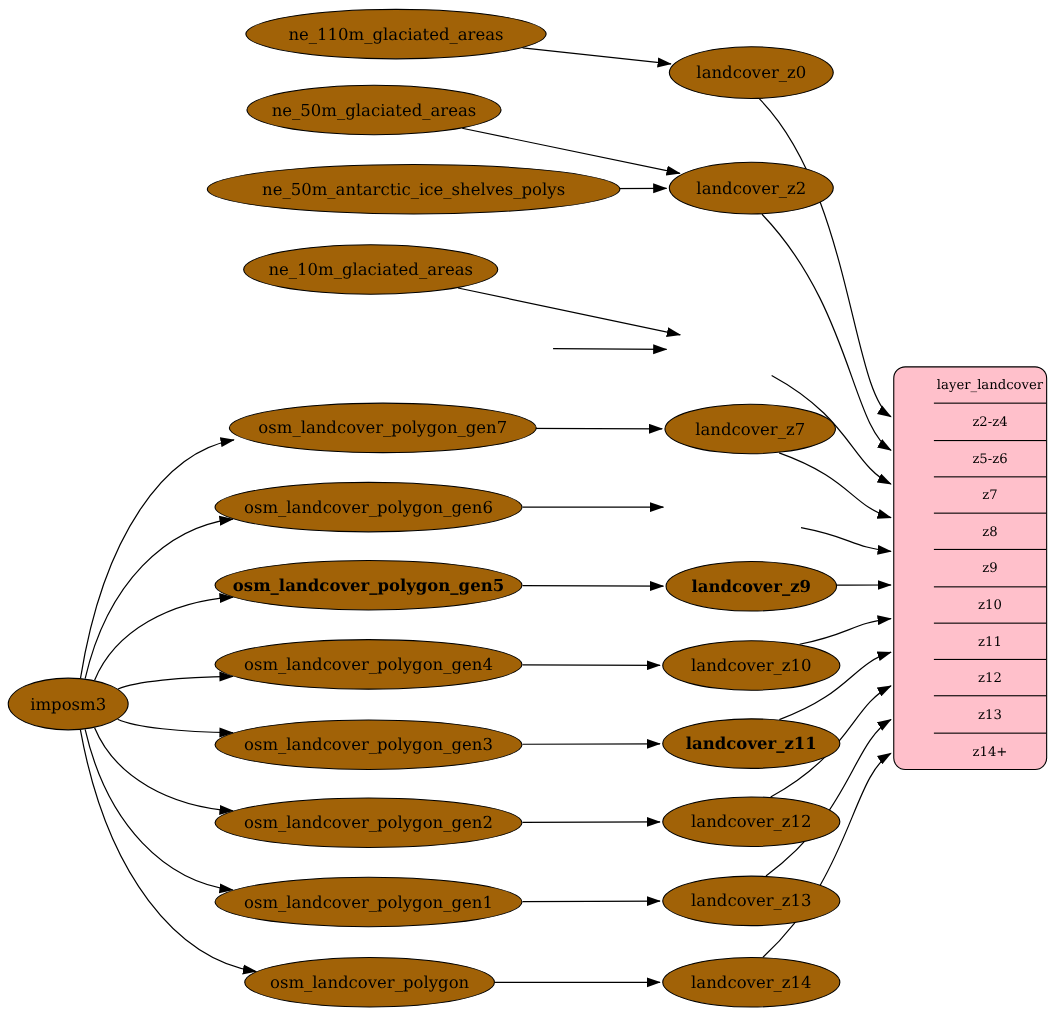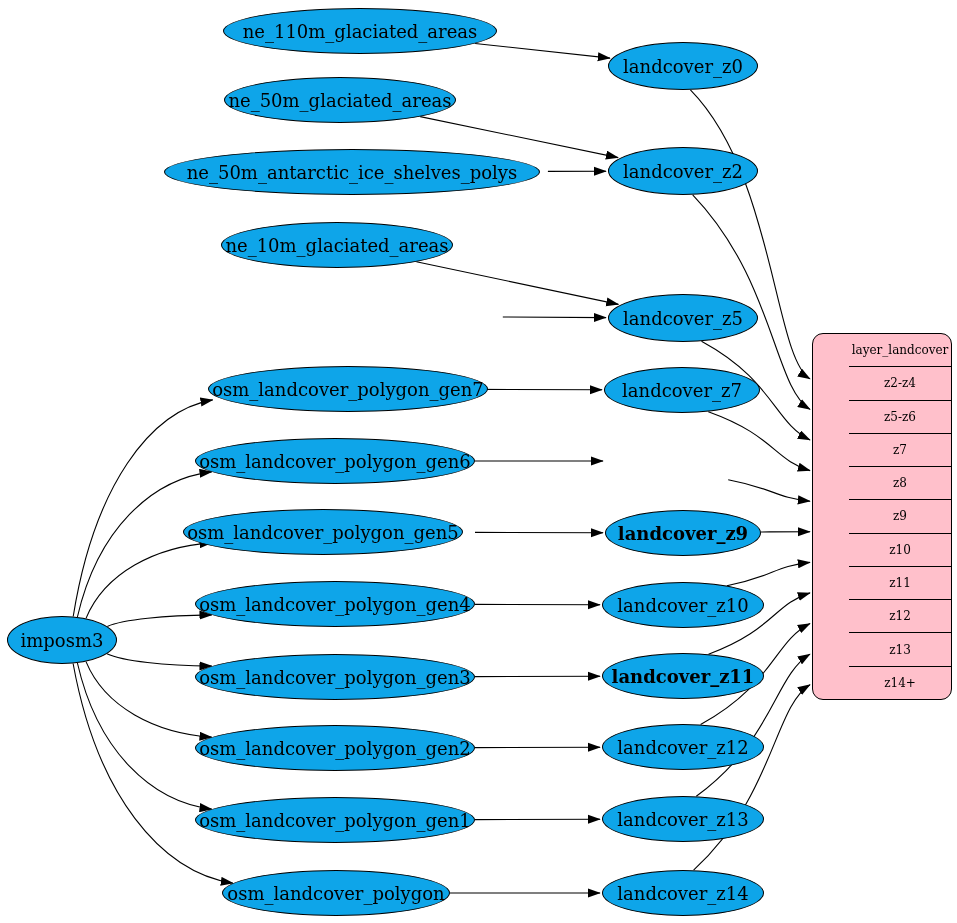--- a/index.html
+++ b/index.html
@@ -3,23 +3,23 @@
 <meta charset="utf-8">
 <style>
   html,body{margin:0;padding:0;background:#ffffff;}
   .canvas{
     position:relative;width:957px;height:923px;background:#ffffff;
     font-family:"DejaVu Serif", serif;color:#000;overflow:hidden;
   }
   svg.edges{position:absolute;left:0;top:0;}
   .ellipse{
     position:absolute;box-sizing:border-box;
-    border:1px solid #000;border-radius:50%;background:#0ea5e9;
+    border:1px solid #000;border-radius:50%;background:#a16207;
     display:flex;align-items:center;justify-content:center;
-    font-size:18px;white-space:nowrap;z-index:2;
+    font-size:15px;white-space:nowrap;z-index:2;
   }
   .record{
     position:absolute;box-sizing:border-box;
     border:1px solid #000;border-radius:11px;
     display:flex;flex-direction:column;overflow:hidden;z-index:2;
   }
   .record .cell{
     flex:1;display:flex;align-items:center;justify-content:center;
     font-size:12px;border-top:1px solid #000;white-space:nowrap;margin-left:36px;
   }
@@ -67,36 +67,35 @@
         <path d="M726.9,585.7 C774.0,576.3 774.0,566.5 810.0,562.4"></path>
         <path d="M708.5,654.2 C774.0,629.7 774.0,604.0 810.0,592.9"></path>
         <path d="M700.6,724.6 C774.0,684.1 774.0,641.7 810.0,623.5"></path>
         <path d="M696.3,796.3 C774.0,739.4 774.0,676.1 810.0,654.1"></path>
         <path d="M693.6,870.2 C774.0,796.0 774.0,706.7 810.0,684.7"></path>
       </g>
   </svg>
 
   <div class="ellipse" style="left:223px;top:8px;width:274px;height:46px;">ne_110m_glaciated_areas</div>
   <div class="ellipse" style="left:224px;top:77px;width:232px;height:46px;">ne_50m_glaciated_areas</div>
-  <div class="ellipse" style="left:164px;top:149px;width:376px;height:46px;">ne_50m_antarctic_ice_shelves_polys</div>
+  <div class="ellipse" style="left:188px;top:149px;width:376px;height:46px;">ne_50m_antarctic_ice_shelves_polys</div>
   <div class="ellipse" style="left:221px;top:222px;width:232px;height:46px;">ne_10m_glaciated_areas</div>
   <div class="ellipse" style="left:208px;top:366px;width:280px;height:46px;text-align:right;">osm_landcover_polygon_gen7</div>
   <div class="ellipse" style="left:195px;top:438px;width:280px;height:46px;">osm_landcover_polygon_gen6</div>
-  <div class="ellipse" style="left:183px;top:509px;width:280px;height:46px;">osm_landcover_polygon_gen5</div>
+  <div class="ellipse" style="left:195px;top:509px;width:280px;height:46px;font-weight:bold;">osm_landcover_polygon_gen5</div>
   <div class="ellipse" style="left:195px;top:581px;width:280px;height:46px;">osm_landcover_polygon_gen4</div>
   <div class="ellipse" style="left:195px;top:654px;width:280px;height:46px;">osm_landcover_polygon_gen3</div>
   <div class="ellipse" style="left:195px;top:725px;width:280px;height:46px;">osm_landcover_polygon_gen2</div>
   <div class="ellipse" style="left:195px;top:797px;width:280px;height:46px;">osm_landcover_polygon_gen1</div>
   <div class="ellipse" style="left:222px;top:870px;width:228px;height:46px;">osm_landcover_polygon</div>
 
   <div class="ellipse" style="left:7px;top:616px;width:110px;height:48px;">imposm3</div>
 
   <div class="ellipse" style="left:608px;top:42px;width:150px;height:48px;">landcover_z0</div>
   <div class="ellipse" style="left:608px;top:147px;width:150px;height:48px;">landcover_z2</div>
-  <div class="ellipse" style="left:608px;top:294px;width:150px;height:48px;">landcover_z5</div>
   <div class="ellipse" style="left:604px;top:367px;width:156px;height:46px;">landcover_z7</div>
   <div class="ellipse" style="left:605px;top:510px;width:156px;height:46px;font-weight:bold;">landcover_z9</div>
   <div class="ellipse" style="left:602px;top:582px;width:162px;height:46px;">landcover_z10</div>
   <div class="ellipse" style="left:602px;top:653px;width:162px;height:46px;font-weight:bold;">landcover_z11</div>
   <div class="ellipse" style="left:602px;top:724px;width:162px;height:46px;">landcover_z12</div>
   <div class="ellipse" style="left:602px;top:796px;width:162px;height:46px;">landcover_z13</div>
   <div class="ellipse" style="left:602px;top:870px;width:162px;height:46px;">landcover_z14</div>
 
   <div class="record" id="layer-record" style="left: 812px; top: 333px; width: 140px; height: 367px; background: rgb(255, 192, 203);">
     <div class="cell">layer_landcover</div>

